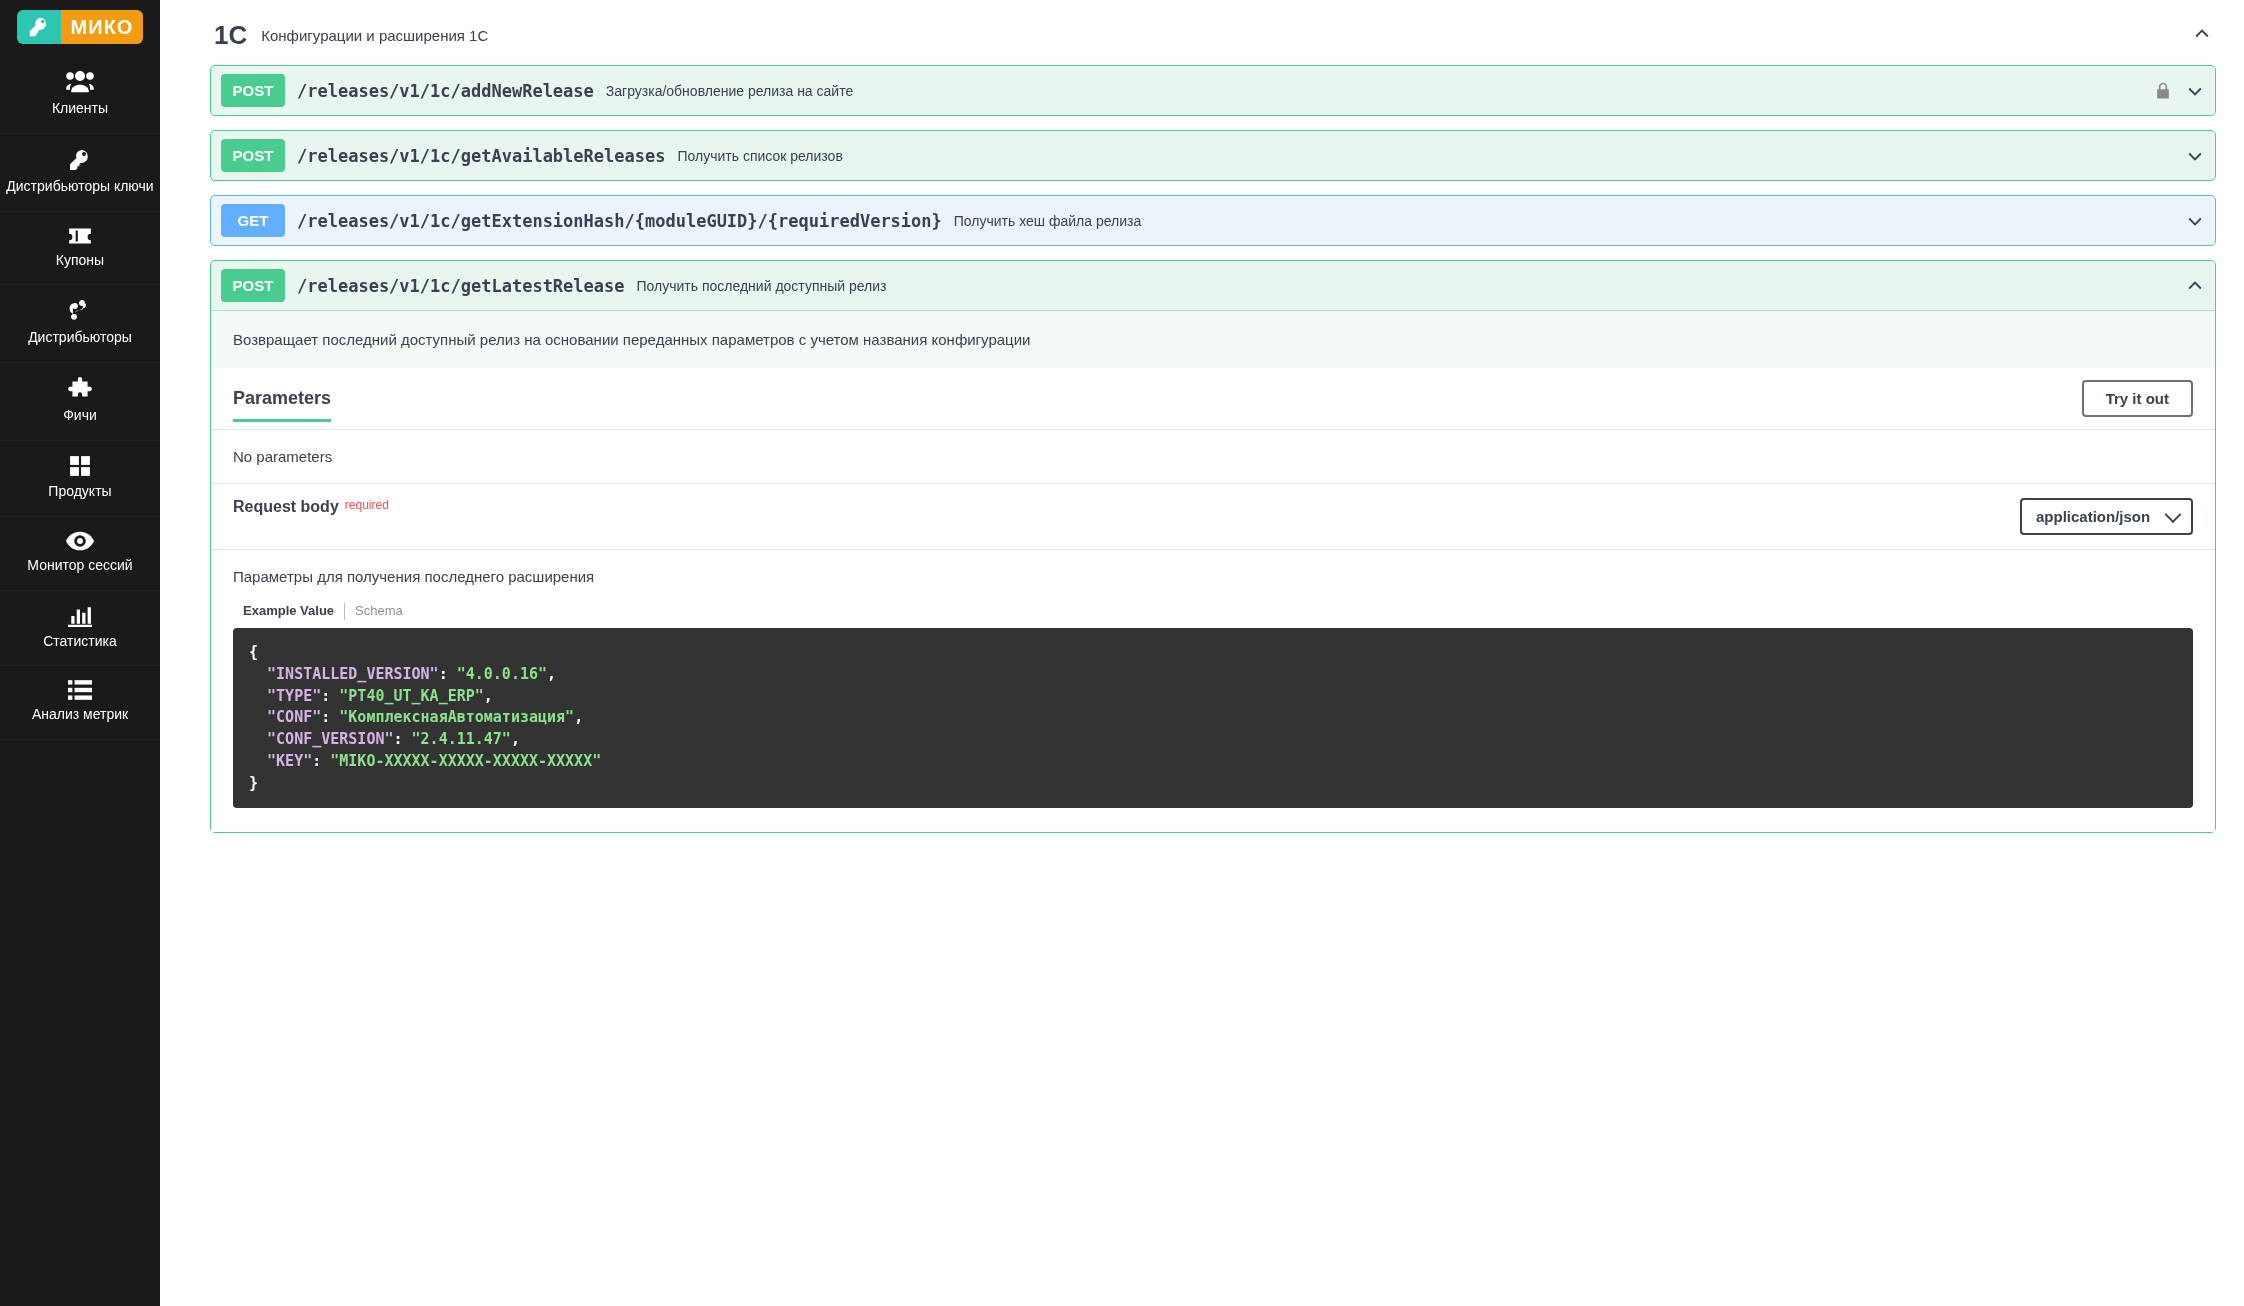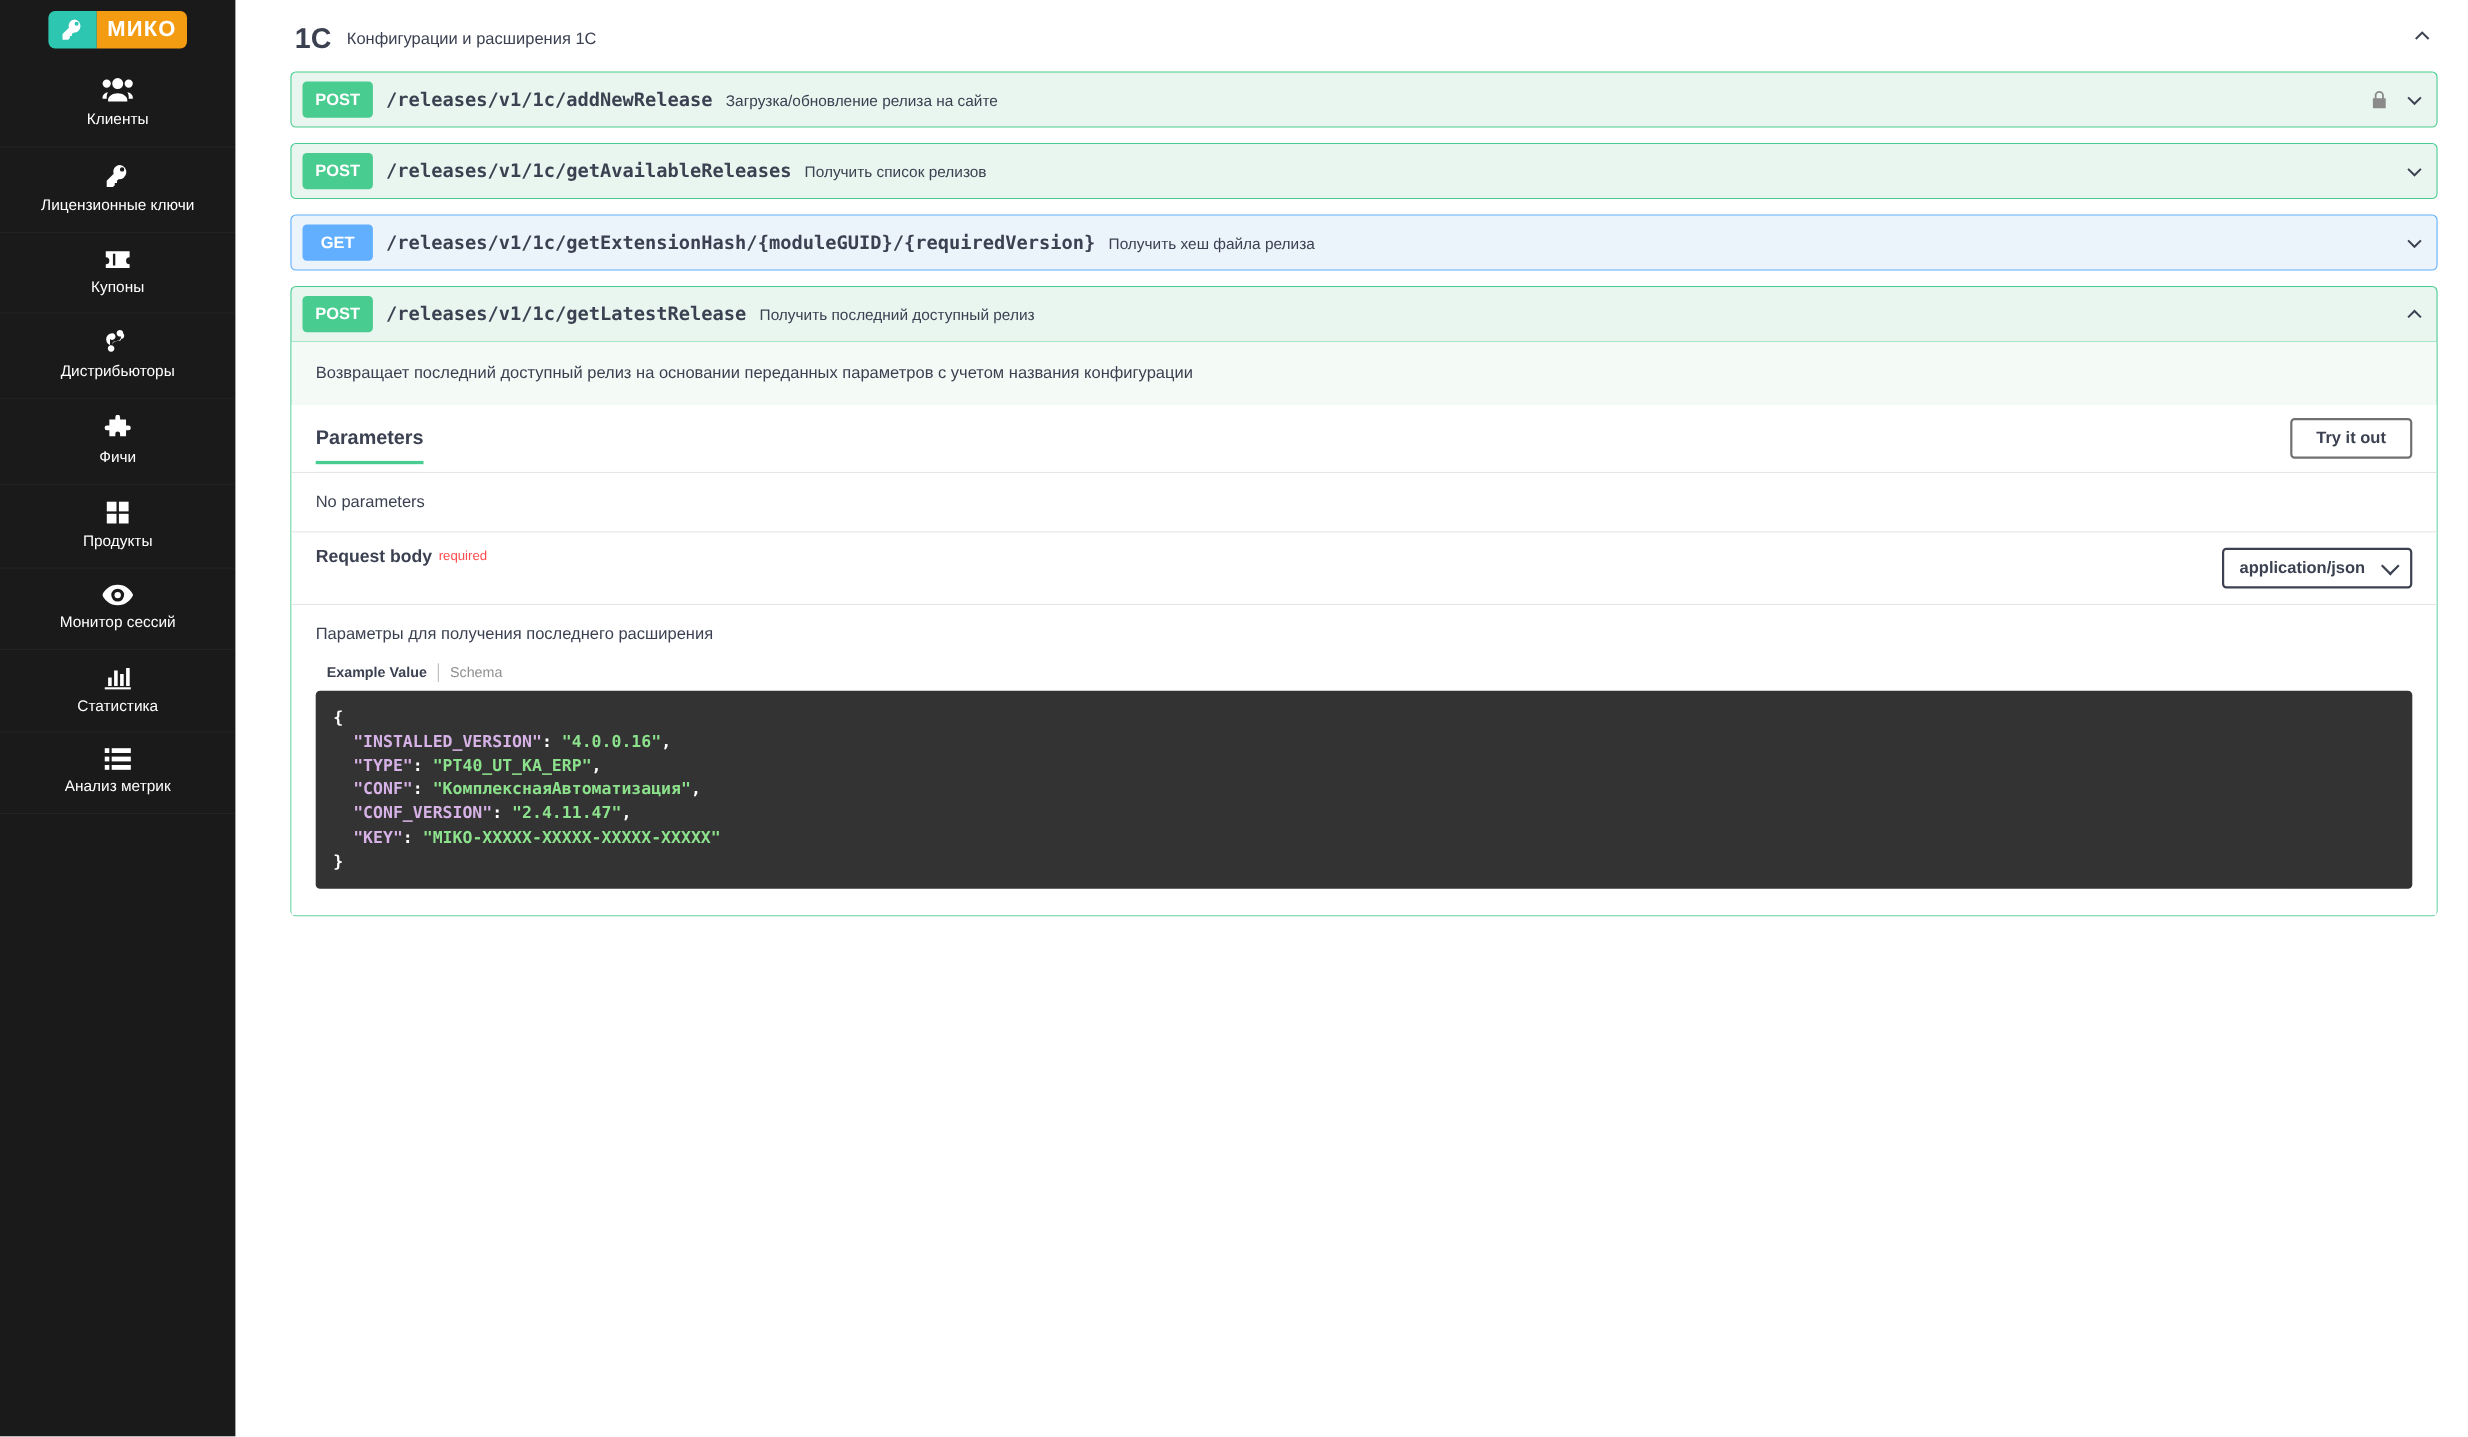--- a/index.html
+++ b/index.html
@@ -1,20 +1,20 @@
 <!DOCTYPE html>
 <html><head>
 <meta charset="utf-8">
 <style>
   * { box-sizing: border-box; margin: 0; padding: 0; }
   html, body { height: 100%; font-family: -apple-system, BlinkMacSystemFont, "Segoe UI", Helvetica, Arial, sans-serif; }
   body { display: flex; background: #fff; color: #3b4151; overflow: hidden; }
 
   
-  .sidebar { width: 214px; background: #1a1a1a; display: flex; flex-direction: column; color: #fff; flex-shrink: 0; overflow-y: auto; }
+  .sidebar { width: 160px; background: #1a1a1a; display: flex; flex-direction: column; color: #fff; flex-shrink: 0; overflow-y: auto; }
   .logo-area { padding: 10px 8px; display:flex; justify-content:center; }
   .logo-box { display:flex; align-items:center; gap:0; }
   .logo-key { width:44px; height:34px; background:#2dc6b0; border-radius:6px 0 0 6px; display:flex; align-items:center; justify-content:center; }
   .logo-brand { background:#f39c12; color:#fff; font-weight:900; font-size:20px; padding:4px 10px; border-radius:0 6px 6px 0; letter-spacing:1px; height:34px; display:flex; align-items:center; }
   .nav-item { display:flex; flex-direction:column; align-items:center; justify-content:center; padding:14px 6px 16px; cursor:pointer; border-bottom:1px solid rgba(255,255,255,0.04); }
   .nav-icon { margin-bottom:6px; fill:#fff; }
   .nav-label { font-size:14px; color:#fff; text-align:center; line-height:1.2; }
 
   
   .main { flex:1; overflow-y:auto; position:relative; padding: 8px 28px 30px 50px; }
@@ -83,21 +83,21 @@
   <div class="nav-item">
     <svg class="nav-icon" width="30" height="26" viewBox="0 0 24 20">
         <path d="M12 10a4 4 0 1 0 0-8 4 4 0 0 0 0 8zm-7 8c0-3 3.5-5 7-5s7 2 7 5v1H5v-1zM4 9a3 3 0 1 0 0-6 3 3 0 0 0 0 6zm16 0a3 3 0 1 0 0-6 3 3 0 0 0 0 6zM1 16c0-2 2-3.5 4-3.8-.6.9-1 2-1 3.3V17H1v-1zm22 0v1h-3v-1.5c0-1.3-.4-2.4-1-3.3 2 .3 4 1.8 4 3.8z"></path>
       </svg>
     <span class="nav-label">Клиенты</span>
   </div>
   <div class="nav-item">
     <svg class="nav-icon" width="24" height="24" viewBox="0 0 24 24">
         <path d="M14 2a6 6 0 0 0-5.65 8L2 16.35V22h5.65l1.7-1.7v-2h2v-2l1.35-1.35A6 6 0 1 0 14 2zm2 6a2 2 0 1 1 0-4 2 2 0 0 1 0 4z"></path>
       </svg>
-    <span class="nav-label">Лицензионные ключи</span>
+    <span class="nav-label">Дистрибьюторы ключи</span>
   </div>
   <div class="nav-item">
     <svg class="nav-icon" width="26" height="20" viewBox="0 0 24 18">
         <path d="M2 2h20v5a3 3 0 0 0 0 6v3H2v-3a3 3 0 0 0 0-6V2zm6 2v10h2V4H8z"></path>
       </svg>
     <span class="nav-label">Купоны</span>
   </div>
   <div class="nav-item">
     <svg class="nav-icon" width="24" height="24" viewBox="0 0 24 24">
         <path d="M7 4a3 3 0 1 1-2 5.2V15a3 3 0 1 0 2 0v-1c0-2 2-3 4-3s4-1 4-4V6.8A3 3 0 1 1 17 4a3 3 0 0 1-2 5.2c0 1-.5 1.8-2 1.8-3 0-6 1-6 4v0A3 3 0 0 1 7 4z"></path>

